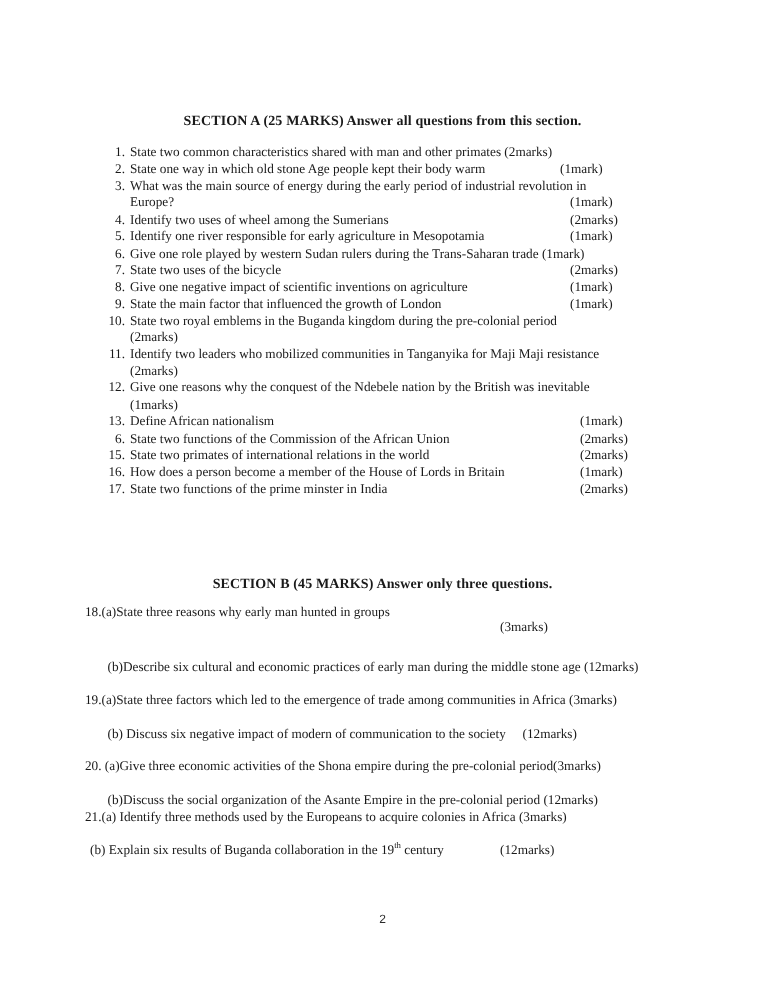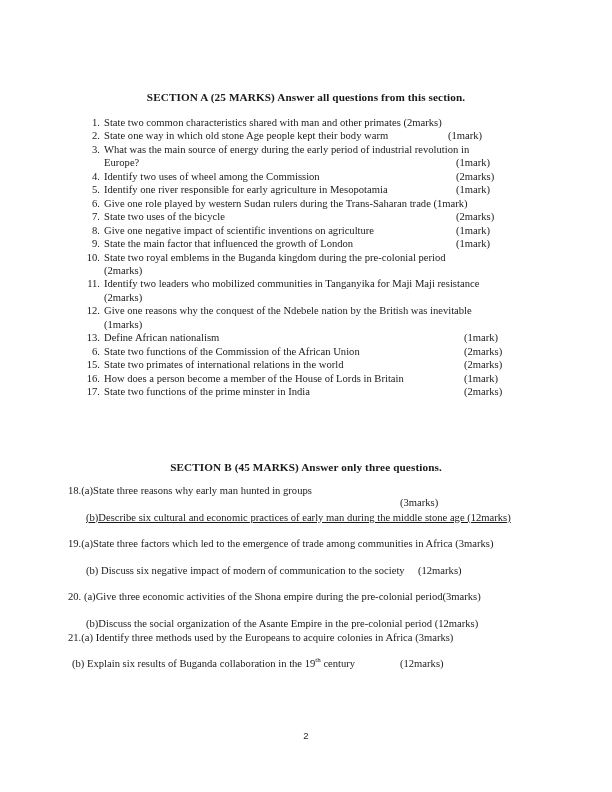--- a/index.html
+++ b/index.html
@@ -126,21 +126,21 @@
         <div class="qmarks-abs" style="left: 448px; top: 0px;">(1mark)</div>
       </div>
       <div class="qrow">
         <span class="qnum">3.</span>
         <div class="qbody"><span class="qtext">What was the main source of energy during the early period of industrial revolution in</span></div>
         <div class="cont-line">Europe?</div>
         <div class="qmarks-abs" style="left: 456px; top: 13.45px;">(1mark)</div>
       </div>
       <div class="qrow">
         <span class="qnum">4.</span>
-        <div class="qbody"><span class="qtext">Identify two uses of wheel among the Commission</span></div>
+        <div class="qbody"><span class="qtext">Identify two uses of wheel among the Sumerians</span></div>
         <div class="qmarks-abs" style="left: 456px; top: 0px;">(2marks)</div>
       </div>
       <div class="qrow">
         <span class="qnum">5.</span>
         <div class="qbody"><span class="qtext">Identify one river responsible for early agriculture in Mesopotamia</span></div>
         <div class="qmarks-abs" style="left: 456px; top: 0px;">(1mark)</div>
       </div>
       <div class="qrow">
         <span class="qnum">6.</span>
         <div class="qbody"><span class="qtext">Give one role played by western Sudan rulers during the Trans-Saharan trade</span><span> (1mark)</span></div>
@@ -199,21 +199,21 @@
         <span class="qnum">17.</span>
         <div class="qbody"><span class="qtext">State two functions of the prime minster in India</span></div>
         <div class="qmarks-abs" style="left: 464px; top: 0px;">(2marks)</div>
       </div>
     </div>
 
   <div class="section-heading" id="secB-heading">SECTION B (45 MARKS) Answer only three questions.</div>
 
   <div class="bblock" id="section-b-list" style="top:484px;">
       <div class="bpara" style="margin-left: 68px; margin-top: 0px;"><span>18.(a)State three reasons why early man hunted in groups</span><span class="bmarks" style="left: 332px; top: 12px;">(3marks)</span></div>
-      <div class="bpara" style="margin-left: 86px; margin-top: 13px; text-decoration: underline;"><span>(b)Describe six cultural and economic practices of early man during the middle stone age (12marks)</span></div>
+      <div class="bpara" style="margin-left: 86px; margin-top: 30px;"><span>(b)Describe six cultural and economic practices of early man during the middle stone age (12marks)</span></div>
       <div class="bpara" style="margin-left: 68px; margin-top: 13px;"><span>19.(a)State three factors which led to the emergence of trade among communities in Africa (3marks)</span></div>
       <div class="bpara" style="margin-left: 86px; margin-top: 13px;"><span>(b) Discuss six negative impact of modern of communication to the society</span><span class="bmarks" style="left: 332px; top: 0px;">(12marks)</span></div>
       <div class="bpara" style="margin-left: 68px; margin-top: 13px;"><span>20. (a)Give three economic activities of the Shona empire during the pre-colonial period(3marks)</span></div>
       <div class="bpara" style="margin-left: 86px; margin-top: 13px;"><span>(b)Discuss the social organization of the Asante Empire in the pre-colonial period (12marks)</span></div>
       <div class="bpara" style="margin-left: 68px; "><span>21.(a) Identify three methods used by the Europeans to acquire colonies in Africa (3marks)</span></div>
       <div class="bpara" style="margin-left: 72px; margin-top: 13px; font-family: Liberation Serif, serif;"><span>(b) Explain six results of Buganda collaboration in the 19</span><sup>th</sup><span> century</span><span class="bmarks" style="left: 328px; top: 0px;">(12marks)</span></div>
     </div>
 
   <div class="page-number">2</div>
 

